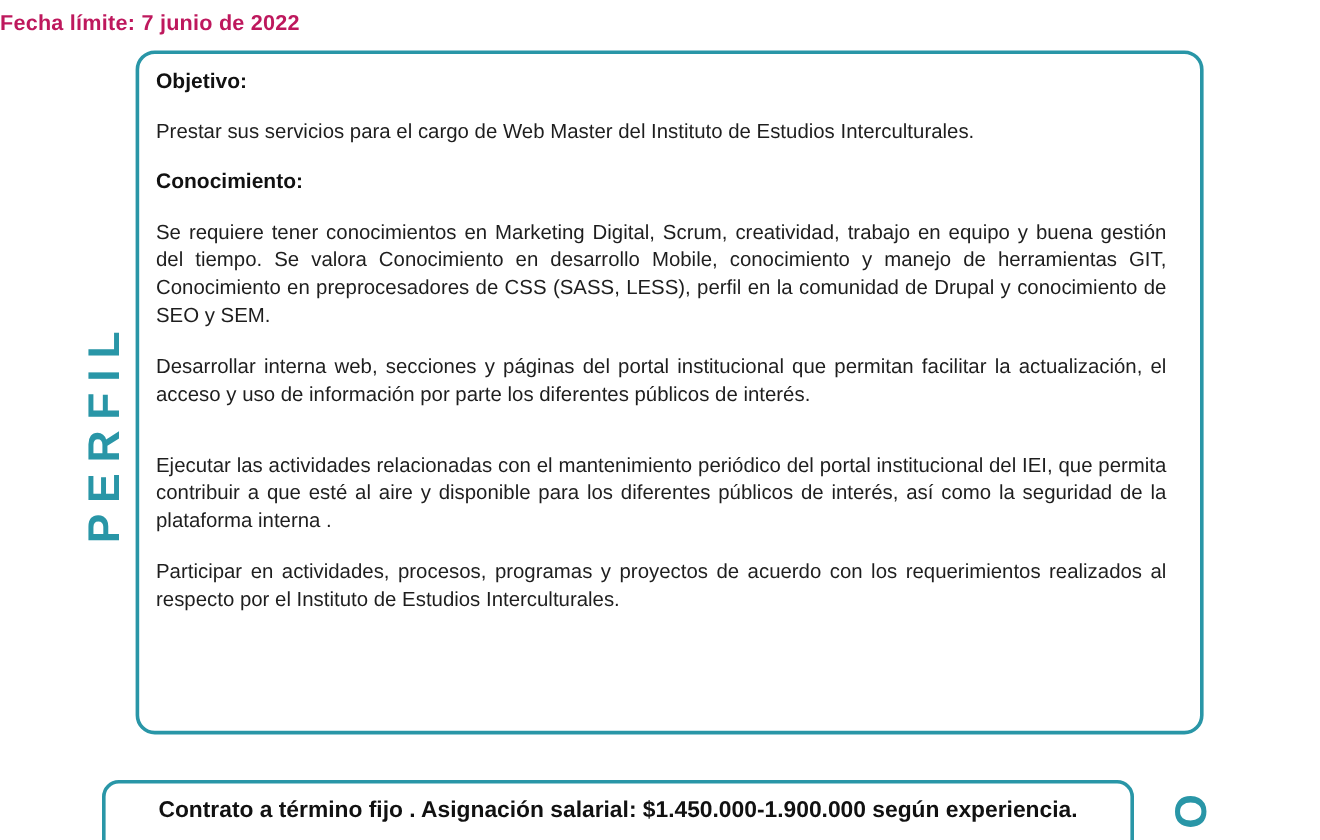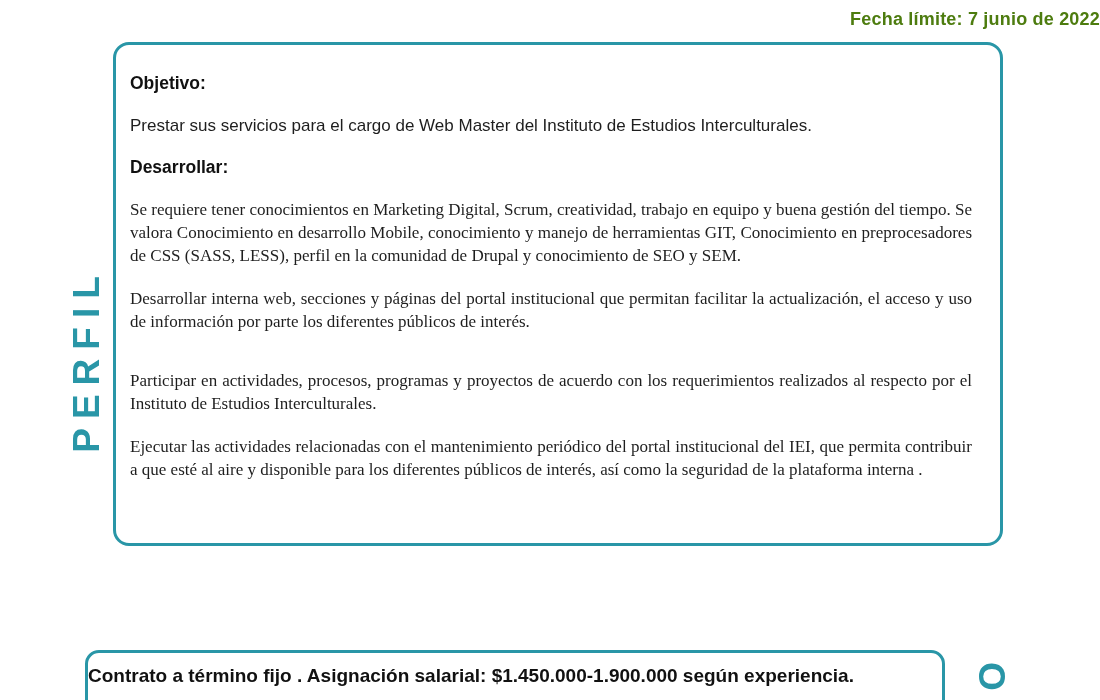--- a/index.html
+++ b/index.html
@@ -12,50 +12,50 @@
     background: #ffffff;
     font-family: "Liberation Sans", sans-serif;
     color: #1e1e1e;
   }
 
   
   .deadline {
     position: absolute;
     top: 9px; left: 0;
     width: 100%;
-    text-align: right;
+    text-align: left;
     font-size: 18px;
     font-weight: 700;
-    color: #4d7c0f;
+    color: #be185d;
     letter-spacing: 0.2px;
   }
 
   
   .main-box {
     position: absolute;
     left: 113px; top: 42px;
-    width: 890px; height: 504px;
+    width: 890px; height: 570px;
     border: 3px solid #2996a7;
     border-radius: 16px;
     box-sizing: border-box;
-    padding: 28px 12px 0 14px;
+    padding: 12px 12px 0 14px;
   }
   .main-box h3 {
     margin: 0 0 20px 0;
     font-size: 17.5px;
     font-weight: 700;
     color: #111111;
   }
   .main-box p {
     margin: 0 16px 20px 0;
     font-size: 17px;
     line-height: 23px;
     color: #1e1e1e;
   }
-  .just { text-align: justify; font-family: Liberation Serif, serif; }
+  .just { text-align: justify; }
   .gap-lg { margin-bottom: 36px !important; }
 
   
   .v-label {
     position: absolute;
     height: 44px;
     line-height: 44px;
     text-align: center;
     transform: rotate(-90deg);
     font-size: 37px;
@@ -72,44 +72,45 @@
     position: absolute;
     left: 85px; top: 650px;
     width: 860px; height: 80px;
     border: 3px solid #2996a7;
     border-radius: 14px;
     box-sizing: border-box;
     padding-top: 12px;
   }
   .bottom-box p {
     margin: 0;
+    text-align: center;
     font-size: 19px;
     font-weight: 700;
     color: #111111;
   }
 </style>
 </head>
 <body>
 
 <div class="page">
 
   <div class="deadline">Fecha límite: 7 junio de 2022</div>
 
   <div class="v-label perfil-label">PERFIL</div>
 
   <div class="main-box">
     <h3>Objetivo:</h3>
     <p>Prestar sus servicios para el cargo de Web Master del Instituto de Estudios Interculturales.</p>
 
-    <h3>Desarrollar:</h3>
+    <h3>Conocimiento:</h3>
     <p class="just">Se requiere tener conocimientos en Marketing Digital, Scrum, creatividad, trabajo en equipo y buena gestión del tiempo. Se valora Conocimiento en desarrollo Mobile, conocimiento y manejo de herramientas GIT, Conocimiento en preprocesadores de CSS (SASS, LESS), perfil en la comunidad de Drupal y conocimiento de SEO y SEM.</p>
 
     <p class="just gap-lg">Desarrollar interna web, secciones y páginas del portal institucional que permitan facilitar la actualización, el acceso y uso de información por parte los diferentes públicos de interés.</p>
+    <p class="just">Ejecutar las actividades relacionadas con el mantenimiento periódico del portal institucional del IEI, que permita contribuir a que esté al aire y disponible para los diferentes públicos de interés, así como la seguridad de la plataforma interna .</p>
     <p class="just">Participar en actividades, procesos, programas y proyectos de acuerdo con los requerimientos realizados al respecto por el Instituto de Estudios Interculturales.</p>
-    <p class="just">Ejecutar las actividades relacionadas con el mantenimiento periódico del portal institucional del IEI, que permita contribuir a que esté al aire y disponible para los diferentes públicos de interés, así como la seguridad de la plataforma interna .</p>
   </div>
 
   <div class="bottom-box">
     <p>Contrato  a término fijo . Asignación salarial: $1.450.000-1.900.000 según experiencia.</p>
   </div>
 
   <div class="v-label empleo-label">EMPLEO</div>
 
 </div>
 

